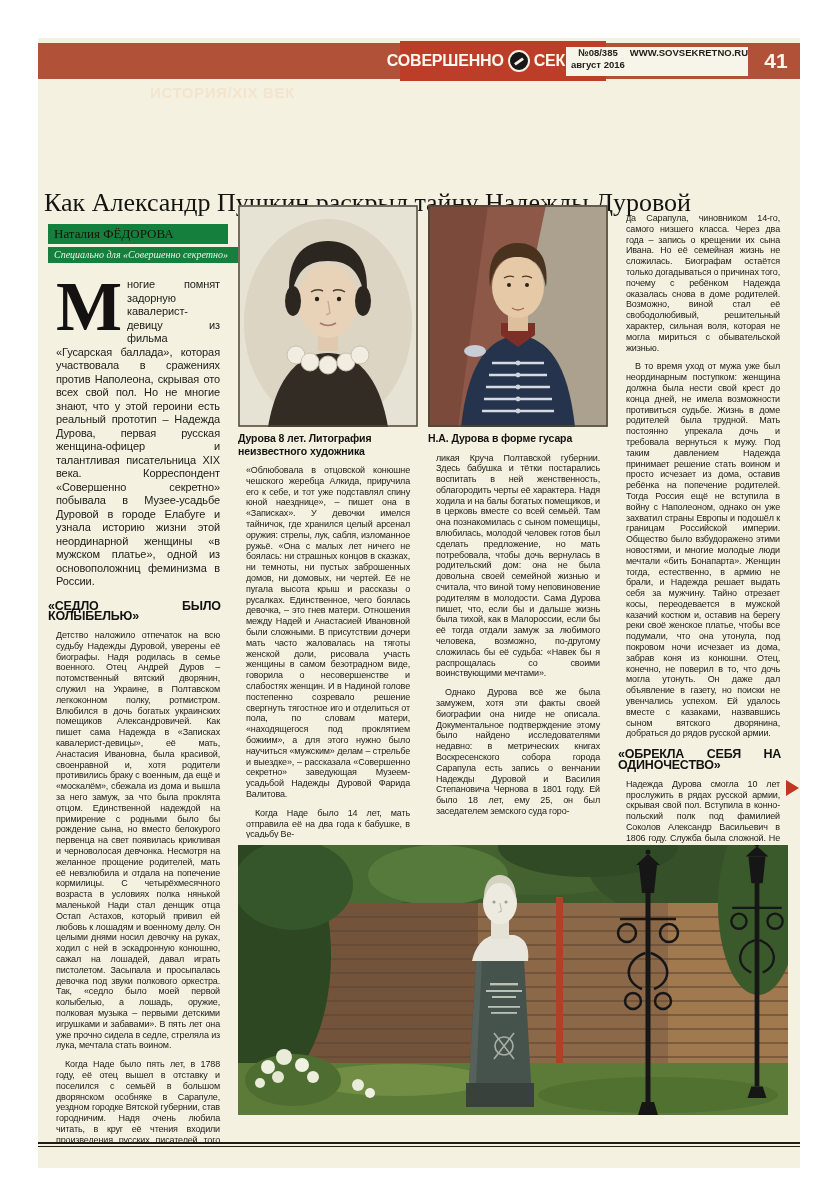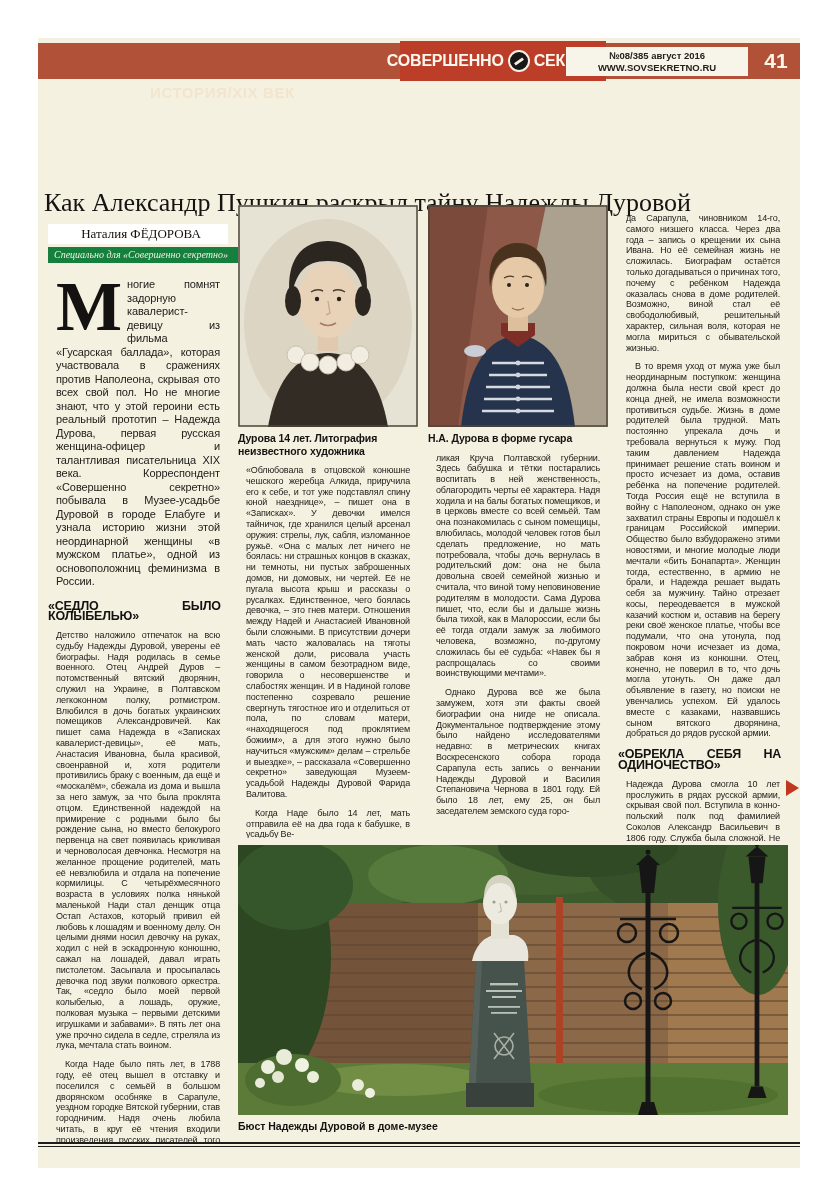--- a/index.html
+++ b/index.html
@@ -13,33 +13,33 @@
         color:#f3e4cd;font-weight:bold;font-size:15px;letter-spacing:.6px;margin-top:32px;}
   .logo-box{position:absolute;left:362px;top:-2px;width:206px;height:40px;background:#bc3e28;
         display:flex;align-items:center;justify-content:center;gap:4px;
         color:#fdf8ef;font-weight:bold;font-size:16px;letter-spacing:-.2px;}
   .logo-circle{width:22px;height:22px;border-radius:50%;background:#171717;border:2px solid #f6efe2;
         box-sizing:border-box;position:relative;flex:none;}
   .logo-circle:after{content:"";position:absolute;left:4px;top:8px;width:10px;height:3px;
         background:#f6efe2;transform:rotate(-35deg);}
   .issue-box{position:absolute;left:528px;top:4px;width:182px;height:29px;background:#f7f5ea;
         color:#24201c;font-size:9.5px;font-weight:bold;text-align:center;
-        display:flex;flex-direction:column;justify-content:center;line-height:12px;}
+        display:flex;flex-direction:row;justify-content:center;line-height:12px;}
   .page-num{position:absolute;left:714px;top:0;width:48px;height:36px;line-height:36px;
         text-align:center;color:#fbf5e8;font-size:21px;font-weight:bold;}
 
   
   .headline{position:absolute;left:6px;top:46px;width:750px;height:106px;}
   .subhead{position:absolute;left:6px;top:150px;width:750px;
         font-family:"Liberation Serif",serif;font-size:26px;color:#161412;}
 
   
-  .author-bar{position:absolute;left:10px;top:186px;width:180px;height:20px;background:#ffffff;
+  .author-bar{position:absolute;left:10px;top:186px;width:180px;height:20px;background:#15803d;
         font-family:"Liberation Serif",serif;font-size:13px;color:#17100b;
-        line-height:20px;padding-left:6px;box-sizing:border-box;text-align:center;}
+        line-height:20px;padding-left:6px;box-sizing:border-box;}
   .special-bar{position:absolute;left:10px;top:209px;width:213px;height:16px;background:#15803d;
         font-family:"Liberation Serif",serif;font-style:italic;font-size:10px;color:#f3efe3;
         line-height:16px;padding-left:6px;box-sizing:border-box;}
 
   
   .col{position:absolute;overflow:hidden;text-align:justify;color:#1d1b18;
         font-size:9px;line-height:10.8px;letter-spacing:-.15px;}
   .col p{margin:8px;}
   .p-ind{text-indent:9px;}
   #col1{left:10px;top:232px;width:180px;height:872px;}
@@ -117,21 +117,21 @@
         <path d="M52 96 C46 48 70 36 90 36 C110 36 134 48 128 96 C122 68 114 56 90 56 C66 56 58 68 52 96 Z" fill="#2c2620"></path>
         <ellipse cx="55" cy="96" rx="8" ry="15" fill="#2c2620"></ellipse>
         <ellipse cx="125" cy="96" rx="8" ry="15" fill="#2c2620"></ellipse>
         <circle cx="79" cy="94" r="2.2" fill="#27211b"></circle>
           <circle cx="101" cy="94" r="2.2" fill="#27211b"></circle>
         <path d="M73 87 q6 -4 12 -1 M95 86 q6 -3 12 1" stroke="#4a3c2e" stroke-width="1.4" fill="none"></path>
         <path d="M90 96 l2 12 l-4 2" stroke="#c9ab8d" stroke-width="1.4" fill="none"></path>
         <path d="M82 118 q8 5 16 0" stroke="#a97868" stroke-width="1.6" fill="none"></path>
         <rect x="1" y="1" width="178" height="220" fill="none" stroke="#4d4639" stroke-width="1.5"></rect>
       </svg>
-      <div class="caption">Дурова 14 лет. Литография неизвестного художника</div>
+      <div class="caption">Дурова 8 лет. Литография неизвестного художника</div>
       <p>«Облюбовала в отцовской конюшне чешского жеребца Алкида, приручила его к себе, и тот уже подставлял спину юной наезднице», – пишет она в «Записках». У девочки имелся тайничок, где хранился целый арсенал оружия: стрелы, лук, сабля, изломанное ружьё. «Она с малых лет ничего не боялась: ни страшных концов в сказках, ни темноты, ни пустых заброшенных домов, ни домовых, ни чертей. Её не пугала высота крыш и рассказы о русалках. Единственное, чего боялась девочка, – это гнев матери. Отношения между Надей и Анастасией Ивановной были сложными. В присутствии дочери мать часто жаловалась на тяготы женской доли, рисовала участь женщины в самом безотрадном виде, говорила о несовершенстве и слабостях женщин. И в Надиной голове постепенно созревало решение свергнуть тягостное иго и отделиться от пола, по словам матери, «находящегося под проклятием божиим», а для этого нужно было научиться «мужским» делам – стрельбе и выездке», – рассказала «Совершенно секретно» заведующая Музеем-усадьбой Надежды Дуровой Фарида Валитова.</p>
       <p class="p-ind">Когда Наде было 14 лет, мать отправила её на два года к бабушке, в усадьбу Ве-</p>
     </div>
 
     <div class="col" id="col3">
       <svg class="fig" viewBox="0 0 180 222">
         <rect width="180" height="222" fill="#aba18e"></rect>
         <path d="M0 0 H118 L72 222 H0 Z" fill="#8d5847"></path>
         <path d="M0 0 H60 L30 222 H0 Z" fill="#7c4a3b"></path>
         <path d="M33 222 C40 158 60 133 90 130 C120 133 140 158 147 222 Z" fill="#25344c"></path>
@@ -261,18 +261,17 @@
         <g fill="none" stroke="#161616" stroke-width="2.5">
           <path d="M-26 62 H26"></path>
           <circle cx="-19" cy="76" r="8"></circle>
             <circle cx="19" cy="76" r="8"></circle>
           <path d="M-2.5 96 C-20 102 -24 122 -6 130"></path>
           <path d="M2.5 96 C20 102 24 122 6 130"></path>
         </g>
         <path d="M-6 250 H6 L10 262 H-10 Z" fill="#161616"></path>
       </g>
     </svg>
-    <div class="photo-caption">Бюст Надежды Дуровой в доме-музее</div>
 
     <div class="bottom-rule"></div>
     <div class="jump-arrow"></div>
   </div>
 </div>
 
 </body></html>

